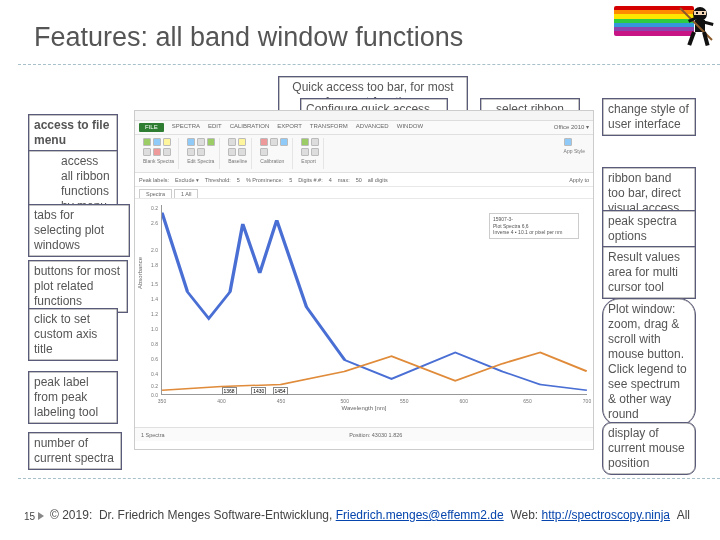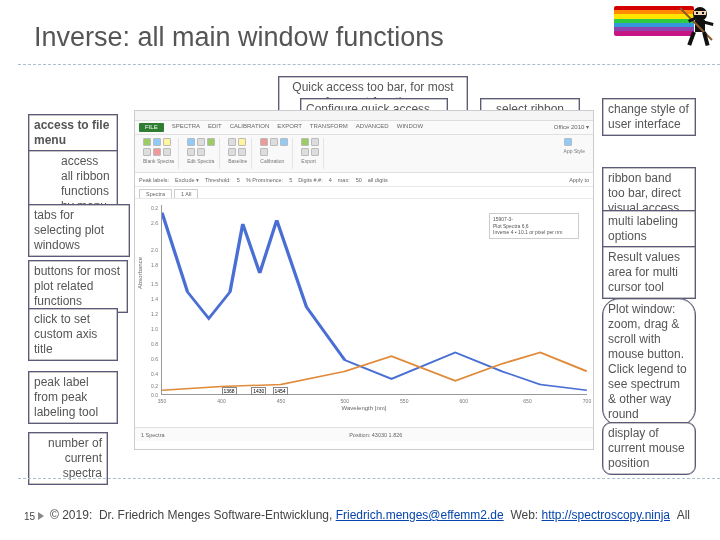--- a/index.html
+++ b/index.html
@@ -44,21 +44,21 @@
     box-shadow: 0 0 0 0.5px #888 inset;
   }
 
   
   .c-file     { top: 114px; left: 28px; width: 90px; font-weight: bold; }
   .c-ribbon-l { top: 150px; left: 28px; width: 90px; padding-left: 32px; }
   .c-tabs     { top: 204px; left: 28px; width: 102px; }
   .c-buttons  { top: 260px; left: 28px; width: 100px; }
   .c-axis     { top: 308px; left: 28px; width: 90px; }
   .c-peak     { top: 371px; left: 28px; width: 90px; }
-  .c-count    { top: 432px; left: 28px; width: 80px; text-align: right; }
+  .c-count    { top: 432px; left: 28px; width: 94px; }
 
   
   .c-quick    { top: 76px;  left: 278px; width: 190px; text-align: center; }
   .c-config   { top: 98px;  left: 300px; width: 148px; }
   .c-bands    { top: 98px;  left: 480px; width: 100px; text-align: center; }
 
   
   .c-style    { top: 98px;  left: 602px; width: 94px; }
   .c-ribbon-r { top: 140px; left: 602px; width: 94px; margin-top: 27px; }
   .c-peakopt  { top: 210px; left: 602px; width: 94px; }
@@ -166,39 +166,39 @@
     <rect x="30" y="10" width="2" height="2" fill="#111"></rect>
     <rect x="23" y="18" width="10" height="12" fill="#111"></rect>
     <line x1="8" y1="6" x2="40" y2="38" stroke="#8b5a2b" stroke-width="2"></line>
     <rect x="20" y="30" width="4" height="14" fill="#111" transform="rotate(20 22 30)"></rect>
     <rect x="30" y="30" width="4" height="14" fill="#111" transform="rotate(-15 32 30)"></rect>
     <rect x="16" y="18" width="10" height="3" fill="#111" transform="rotate(-25 16 18)"></rect>
     <rect x="30" y="18" width="12" height="3" fill="#111" transform="rotate(15 30 18)"></rect>
   </svg>
 </div>
 
-<h1 class="title">Inverse: all main window functions</h1>
+<h1 class="title">Features: all band window functions</h1>
 
 <div class="dashed-line dash-top"></div>
 
 <div class="callout c-file">access to file menu</div>
 <div class="callout c-ribbon-l">access all ribbon functions by menu</div>
 <div class="callout c-tabs">tabs for selecting plot windows</div>
 <div class="callout c-buttons">buttons for most plot related functions</div>
 <div class="callout c-axis">click to set custom axis title</div>
 <div class="callout c-peak">peak label from peak labeling tool</div>
 <div class="callout c-count">number of current spectra</div>
 
 <div class="callout c-quick">Quick access too bar, for most frequent functions</div>
 <div class="callout c-config">Configure quick access toolbar</div>
 <div class="callout c-bands">select ribbon bands</div>
 
 <div class="callout c-style">change style of user interface</div>
 <div class="callout c-ribbon-r">ribbon band too bar, direct visual access to most functions</div>
-<div class="callout c-peakopt">multi labeling options</div>
+<div class="callout c-peakopt">peak spectra options</div>
 <div class="callout c-result">Result values area for multi cursor tool</div>
 <div class="callout c-plot">Plot window: zoom, drag &amp; scroll with mouse button. Click legend to see spectrum &amp; other way round</div>
 <div class="callout c-mouse">display of current mouse position</div>
 
 <div class="app">
   <div class="app-title"></div>
 
   <div class="app-file-row">
     <span class="file-tab">FILE</span>
     <span>SPECTRA</span>

